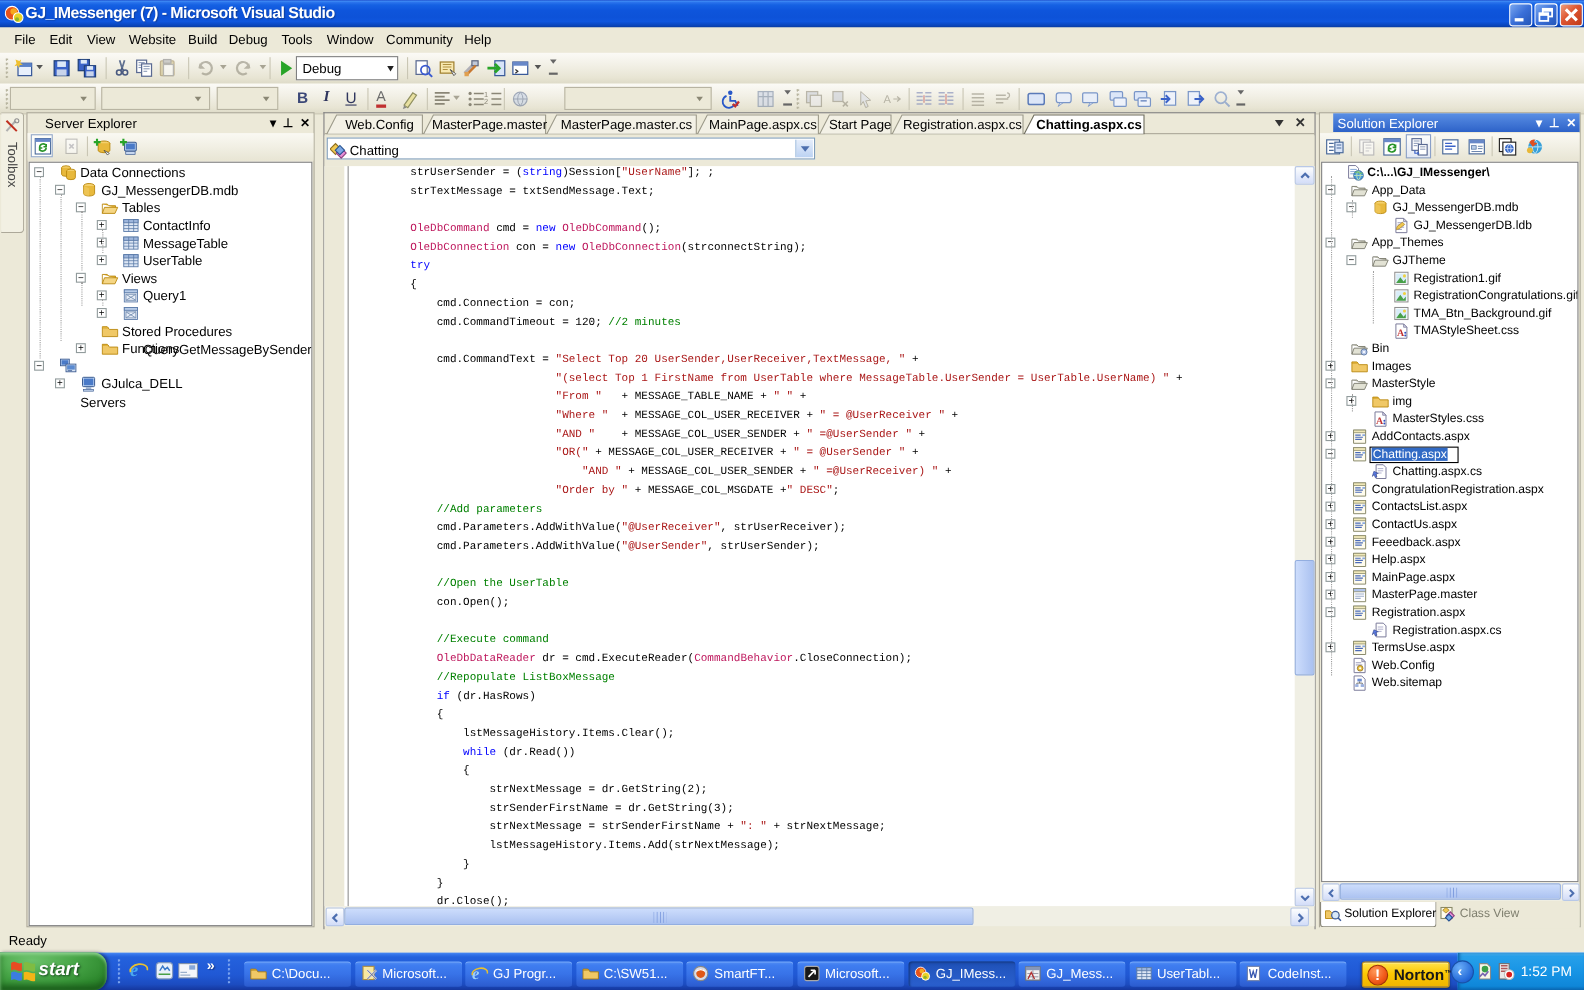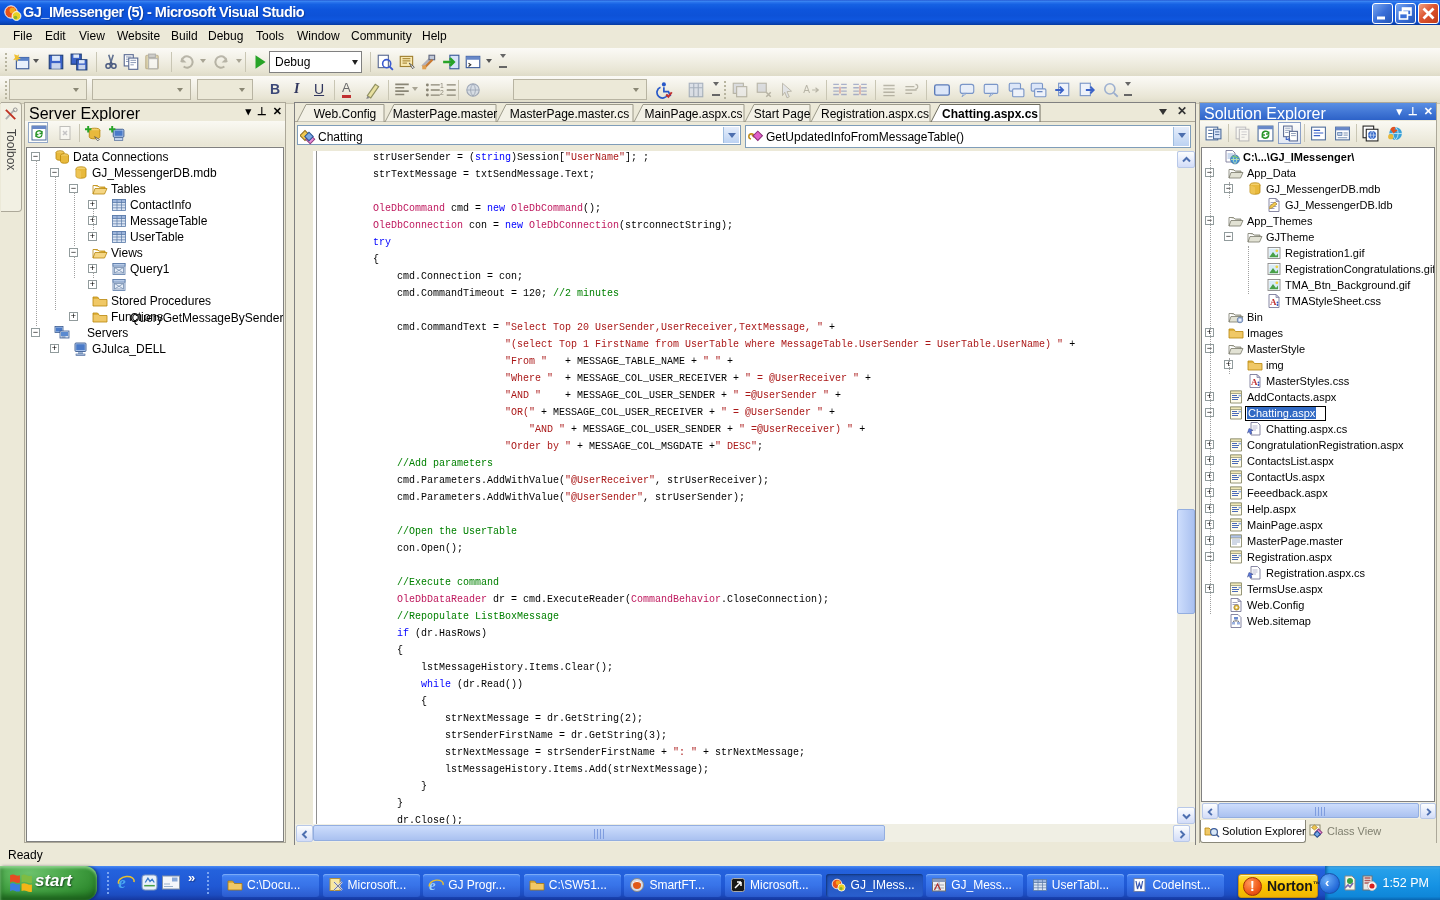--- a/index.html
+++ b/index.html
@@ -26,21 +26,21 @@
 .combo{position:absolute;background:#fff;border:1px solid #7f9db9;font-size:12px}
 .combo .arr{position:absolute;right:1px;top:1px;bottom:1px;width:16px;background:linear-gradient(#e6eefb,#bcd2f2);border-left:1px solid #9ebcdf;text-align:center;color:#3a62a8}
 .combo .arr:after{content:"";position:absolute;left:4px;top:6px;border:4px solid transparent;border-top:5px solid #4d6fae}
 .dcombo{background:#ECE9D8;border:1px solid #b8b4a2}
 .dcombo .arr{background:none;border-left:none}
 .dcombo .arr:after{border-top-color:#8a8774;border-width:3.5px;border-top-width:4.5px;top:7px}
 
 #toolboxtab{position:absolute;left:1px;top:102px;width:21px;height:110px;background:#F2F0E3;border:1px solid #aca899;border-left:none;border-radius:0 4px 4px 0}
 #toolboxtab .txt{position:absolute;left:3px;top:26px;font-size:12px;color:#444;writing-mode:vertical-rl}
 .panel{position:absolute;border:1px solid #aca899;background:#ECE9D8}
-.ptitle{position:absolute;left:0;top:0;right:0;height:17px;font-size:16px;padding:2px 0 0 4px}
+.ptitle{position:absolute;left:12px;top:0;right:0;height:17px;font-size:12px;padding:2px 0 0 4px}
 .ptbtns{position:absolute;right:3px;top:2px;font-size:11px;font-weight:bold}
 .ptoolbar{position:absolute;left:0;top:18px;right:0;height:25px;background:linear-gradient(#faf9f3,#e8e5d4)}
 .treebox{position:absolute;background:#fff;border:1px solid #808080;overflow:hidden}
 #soltree .trow{font-size:11px}
 #soltree .lbl{top:2px}
 .trow{position:absolute;height:16px;font-size:12px;white-space:nowrap;color:#000}
 .trow svg{position:absolute;top:0}
 .trow .lbl{position:absolute;top:1px}
 .eb{position:absolute;width:9px;height:9px;top:3px;background:#fff;border:1px solid #919b9c;font-size:9px;line-height:7px;text-align:center;color:#000}
 
@@ -74,21 +74,21 @@
 </style></head>
 <body>
 
 <div id="titlebar">
  <svg class="abs" style="left:4px;top:4px" width="18" height="18" viewBox="0 0 18 18">
   <circle cx="7" cy="8" r="6.2" fill="#e8521a" stroke="#fff" stroke-width="1"></circle>
   <circle cx="8.5" cy="6.5" r="3" fill="#f6a71c"></circle>
   <circle cx="12.5" cy="12" r="4.4" fill="#e8d225" stroke="#fff" stroke-width="1"></circle>
   <circle cx="11.5" cy="13.5" r="1.8" fill="#8db32a"></circle>
  </svg>
- <span id="titletext">GJ_IMessenger (5) - Microsoft Visual Studio</span>
+ <span id="titletext">GJ_IMessenger (7) - Microsoft Visual Studio</span>
  <div class="winbtn" id="btnmin"><svg width="19" height="19" viewBox="0 0 19 19">
         <rect x="4" y="12.5" width="8" height="3" fill="#fff"></rect>
       </svg></div>
  <div class="winbtn" id="btnmax"><svg width="19" height="19" viewBox="0 0 19 19">
         <rect x="6.5" y="4" width="8.5" height="7" fill="none" stroke="#fff" stroke-width="1.6"></rect>
         <rect x="6.5" y="4" width="8.5" height="2.6" fill="#fff"></rect>
         <rect x="3.5" y="8" width="8" height="7" fill="#3a6fd8" stroke="#fff" stroke-width="1.6"></rect>
         <rect x="3.5" y="8" width="8" height="2.4" fill="#fff"></rect>
       </svg></div>
  <div class="winbtn" id="btncls"><svg width="19" height="19" viewBox="0 0 19 19">
@@ -435,21 +435,21 @@
         <svg style="left:65px" width="16" height="16">
           <use href="#i-folder"></use>
         </svg>
         <span class="lbl" style="left:84px;">Functions</span>
       </div>
       <div class="trow" style="left:0;top:177px;width:100%">
         <span class="eb" style="left:4px">−</span>
         <svg style="left:27px" width="16" height="16">
           <use href="#i-servers"></use>
         </svg>
-        <span class="lbl" style="left:60px;">Servers</span>
+        <span class="lbl" style="left:46px;margin-top:33px;">Servers</span>
       </div>
       <div class="trow" style="left:0;top:193px;width:100%">
         <span class="eb" style="left:23px">+</span>
         <svg style="left:46px" width="16" height="16">
           <use href="#i-server"></use>
         </svg>
         <span class="lbl" style="left:65px;">GJulca_DELL</span>
       </div>
       <div style="position: absolute; left: 9px; top: 12px; width: 1px; height: 166px; border-left: 1px dotted rgb(160, 160, 160);"></div>
       <div style="position: absolute; left: 28px; top: 28px; width: 1px; height: 134px; border-left: 1px dotted rgb(160, 160, 160);"></div>
@@ -482,27 +482,20 @@
   <div style="position:absolute;right:8px;top:1px;font-size:12px;font-weight:bold;color:#333">✕</div>
  </div>
  <div id="comborow">
   <div class="combo" style="left:2px;top:2px;width:444px;height:20px">
    <svg style="position:absolute;left:2px;top:3px" width="16" height="16">
           <use href="#i-class"></use>
         </svg>
    <span style="position:absolute;left:20px;top:4px">Chatting</span>
    <span class="arr"></span>
   </div>
-  <div class="combo" style="left:450px;top:2px;width:446px;height:23px">
-   <svg style="position:absolute;left:2px;top:3px" width="16" height="16">
-          <use href="#i-method"></use>
-        </svg>
-   <span style="position:absolute;left:20px;top:4px">GetUpdatedInfoFromMessageTable()</span>
-   <span class="arr"></span>
-  </div>
  </div>
  <div id="codearea">
    <div id="selmargin"></div>
    <pre id="code">        strUserSender = (<span class="k">string</span>)Session[<span class="s">"UserName"</span>]; ;
         strTextMessage = txtSendMessage.Text;
 
         <span class="t">OleDbCommand</span> cmd = <span class="k">new</span> <span class="t">OleDbCommand</span>();
         <span class="t">OleDbConnection</span> con = <span class="k">new</span> <span class="t">OleDbConnection</span>(strconnectString);
         <span class="k">try</span>
         {

